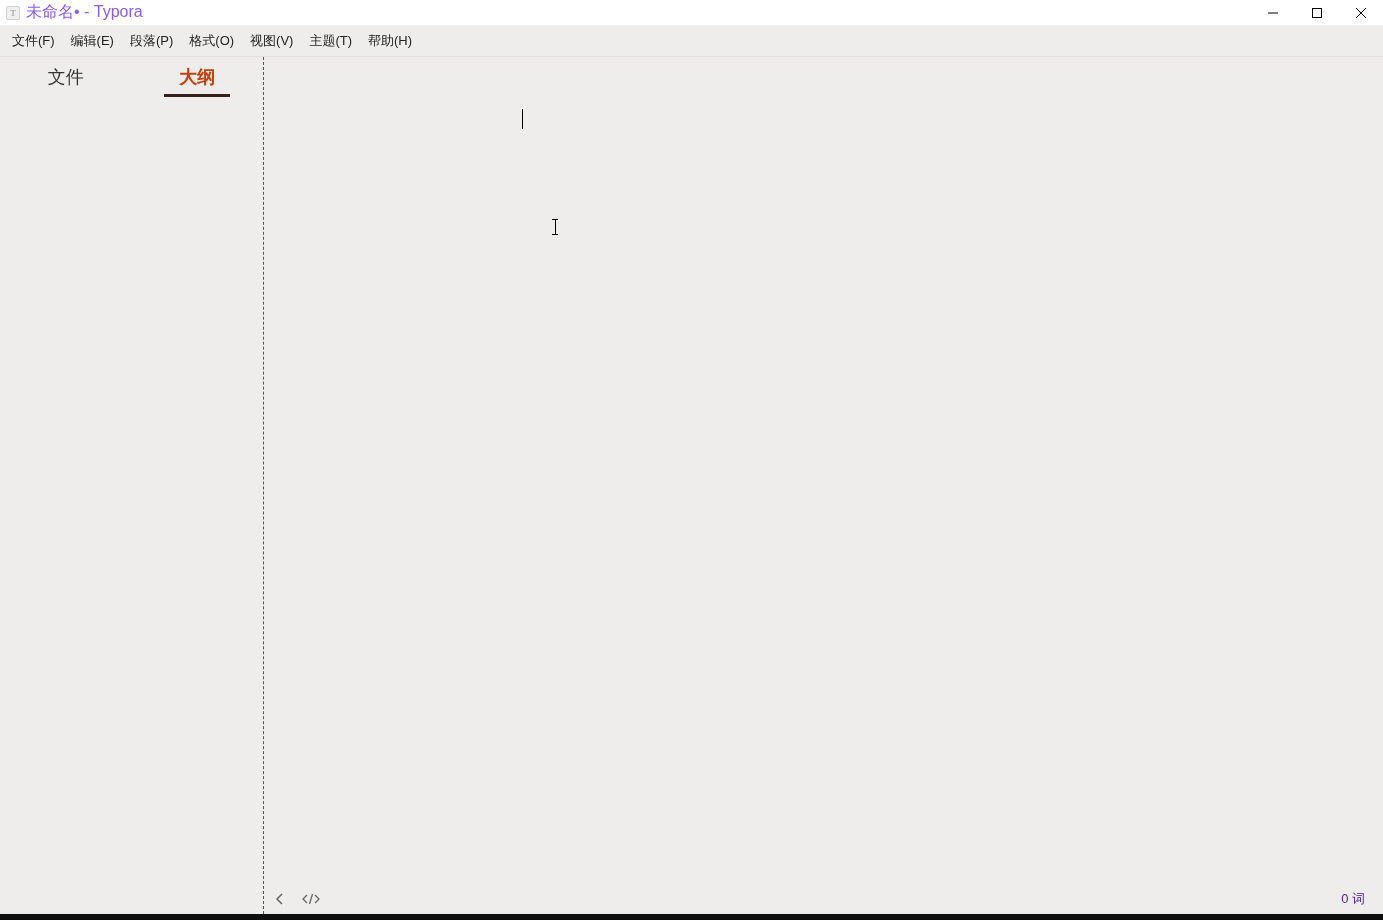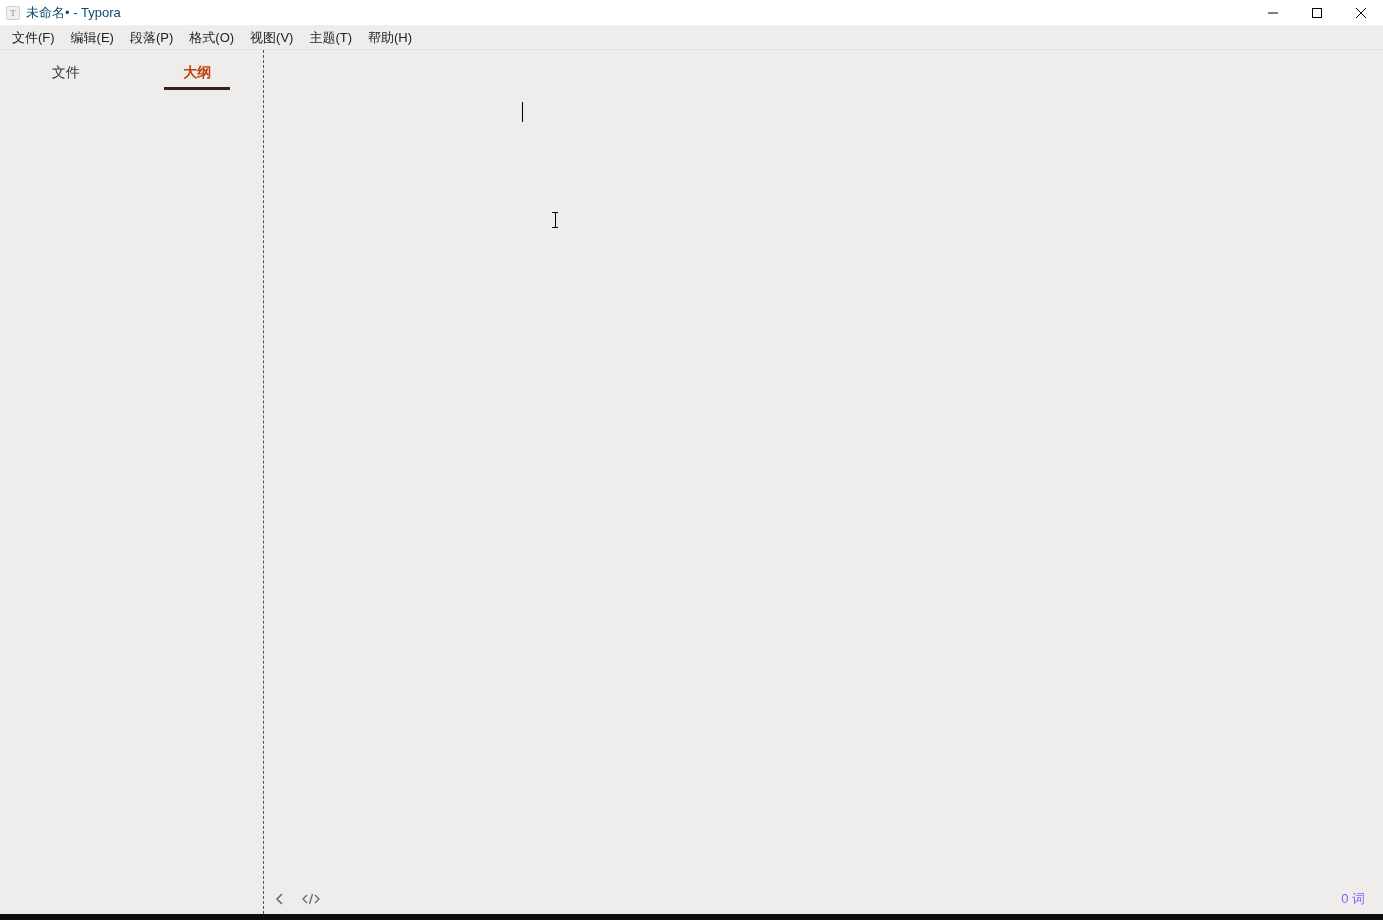--- a/index.html
+++ b/index.html
@@ -39,43 +39,43 @@
     border: 1px solid #d0d0d0;
     border-radius: 2px;
     display: flex;
     align-items: center;
     justify-content: center;
     font-size: 9px;
     color: #888;
     font-family: Georgia, serif;
   }
   .title-text {
-    font-size: 13px;
-    color: #0c4a6e;
+    font-size: 16px;
+    color: #8b5cf6;
   }
   .win-controls {
     display: flex;
     height: 100%;
   }
   .win-btn {
     width: 44px;
     height: 100%;
     display: flex;
     align-items: center;
     justify-content: center;
     cursor: pointer;
   }
   .win-btn svg { display: block; }
   
   .menubar {
     height: 24px;
     background: #efedec;
     display: flex;
     align-items: center;
-    padding: 8px 4px;
+    padding: 15px 4px;
     border-bottom: 1px solid #e2dfde;
     user-select: none;
   }
   .menu-item {
     padding: 2px 8px;
     font-size: 13px;
     color: #222;
     cursor: pointer;
   }
   
@@ -95,21 +95,21 @@
   }
   .sidebar-tabs {
     display: flex;
     height: 40px;
     align-items: flex-end;
     user-select: none;
   }
   .sidebar-tab {
     flex: 1;
     text-align: center;
-    font-size: 14px;
+    font-size: 18px;
     color: #333;
     padding-bottom: 8px;
     cursor: pointer;
     position: relative;
   }
   .sidebar-tab.active {
     font-weight: 600;
     color: #c2410c;
   }
   .sidebar-tab.active::after {
@@ -190,21 +190,21 @@
     gap: 16px;
   }
   .status-btn {
     cursor: pointer;
     color: #666;
     display: flex;
     align-items: center;
     justify-content: center;
   }
   .status-right {
-    color: #8b5cf6;
+    color: #4c1d95;
   }
   
   .taskbar {
     height: 6px;
     background: #0f0f0f;
   }
 </style>
 </head>
 <body>
 

